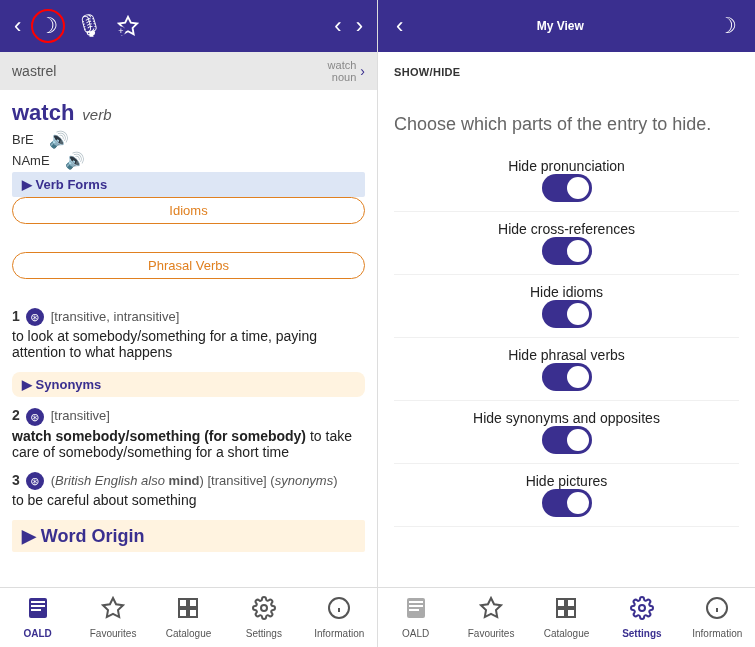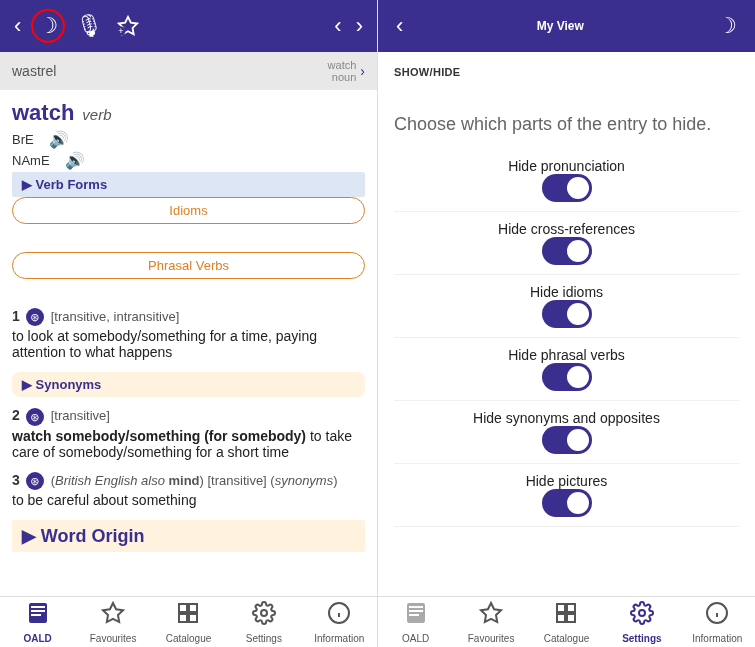--- a/index.html
+++ b/index.html
@@ -224,21 +224,21 @@
       font-weight: 600;
       padding: 5px 10px;
       margin: 8px 0;
       cursor: pointer;
       border-radius: 2px;
     }
     .word-origin-bar::before { content: "▶ "; }
 
     
     .tab-bar {
-      height: 51px;
+      height: 60px;
       border-top: 1px solid #ddd;
       display: flex;
       align-items: center;
       justify-content: space-around;
       background: #fff;
     }
     .tab-item {
       display: flex;
       flex-direction: column;
       align-items: center;

